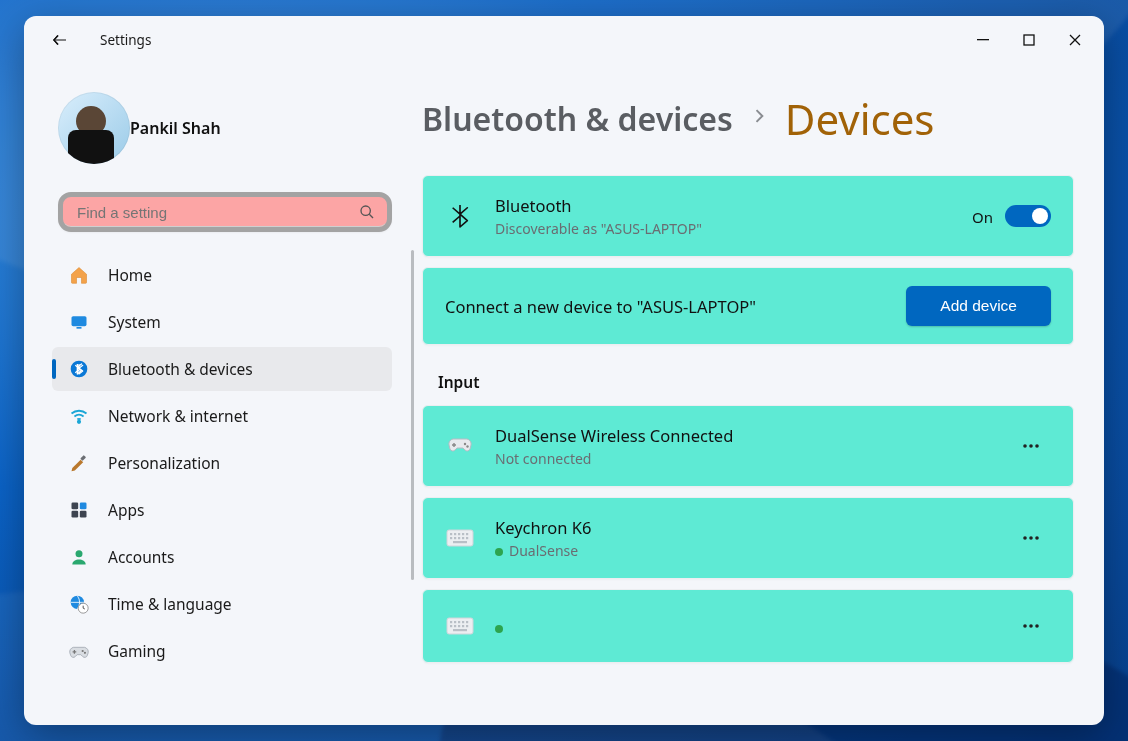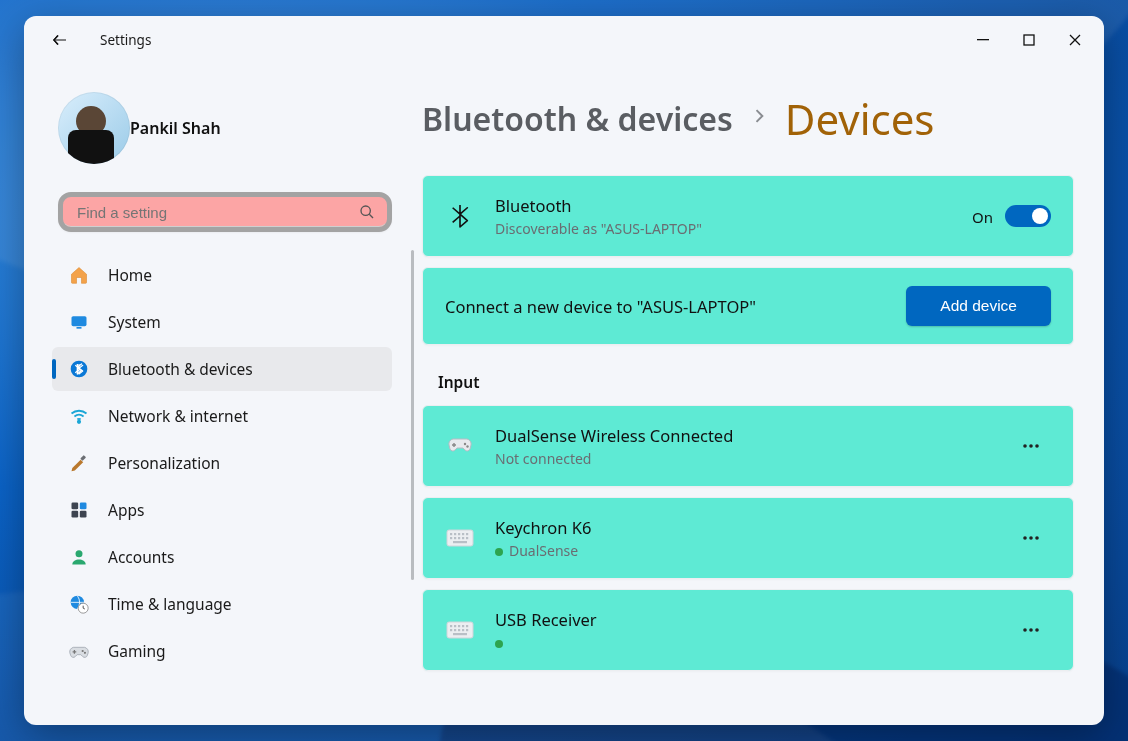--- a/index.html
+++ b/index.html
@@ -455,21 +455,20 @@
                 <rect x="4" y="8" width="2.2" height="2.2"></rect>
                 <rect x="8" y="8" width="2.2" height="2.2"></rect>
                 <rect x="12" y="8" width="2.2" height="2.2"></rect>
                 <rect x="16" y="8" width="2.2" height="2.2"></rect>
                 <rect x="20" y="8" width="2.2" height="2.2"></rect>
                 <rect x="7" y="12" width="14" height="2.2"></rect>
               </g>
             </svg>
         </div>
         <div class="card-text">
-          <div class="card-title">USB Receiver</div>
           <div class="card-sub"><span class="status-dot"></span><span></span></div>
         </div>
         <div class="more-btn">
           <svg width="18" height="6" viewBox="0 0 18 6">
               <circle cx="3" cy="3" r="1.8" fill="#222"></circle>
               <circle cx="9" cy="3" r="1.8" fill="#222"></circle>
               <circle cx="15" cy="3" r="1.8" fill="#222"></circle>
             </svg>
         </div>
       </div>

